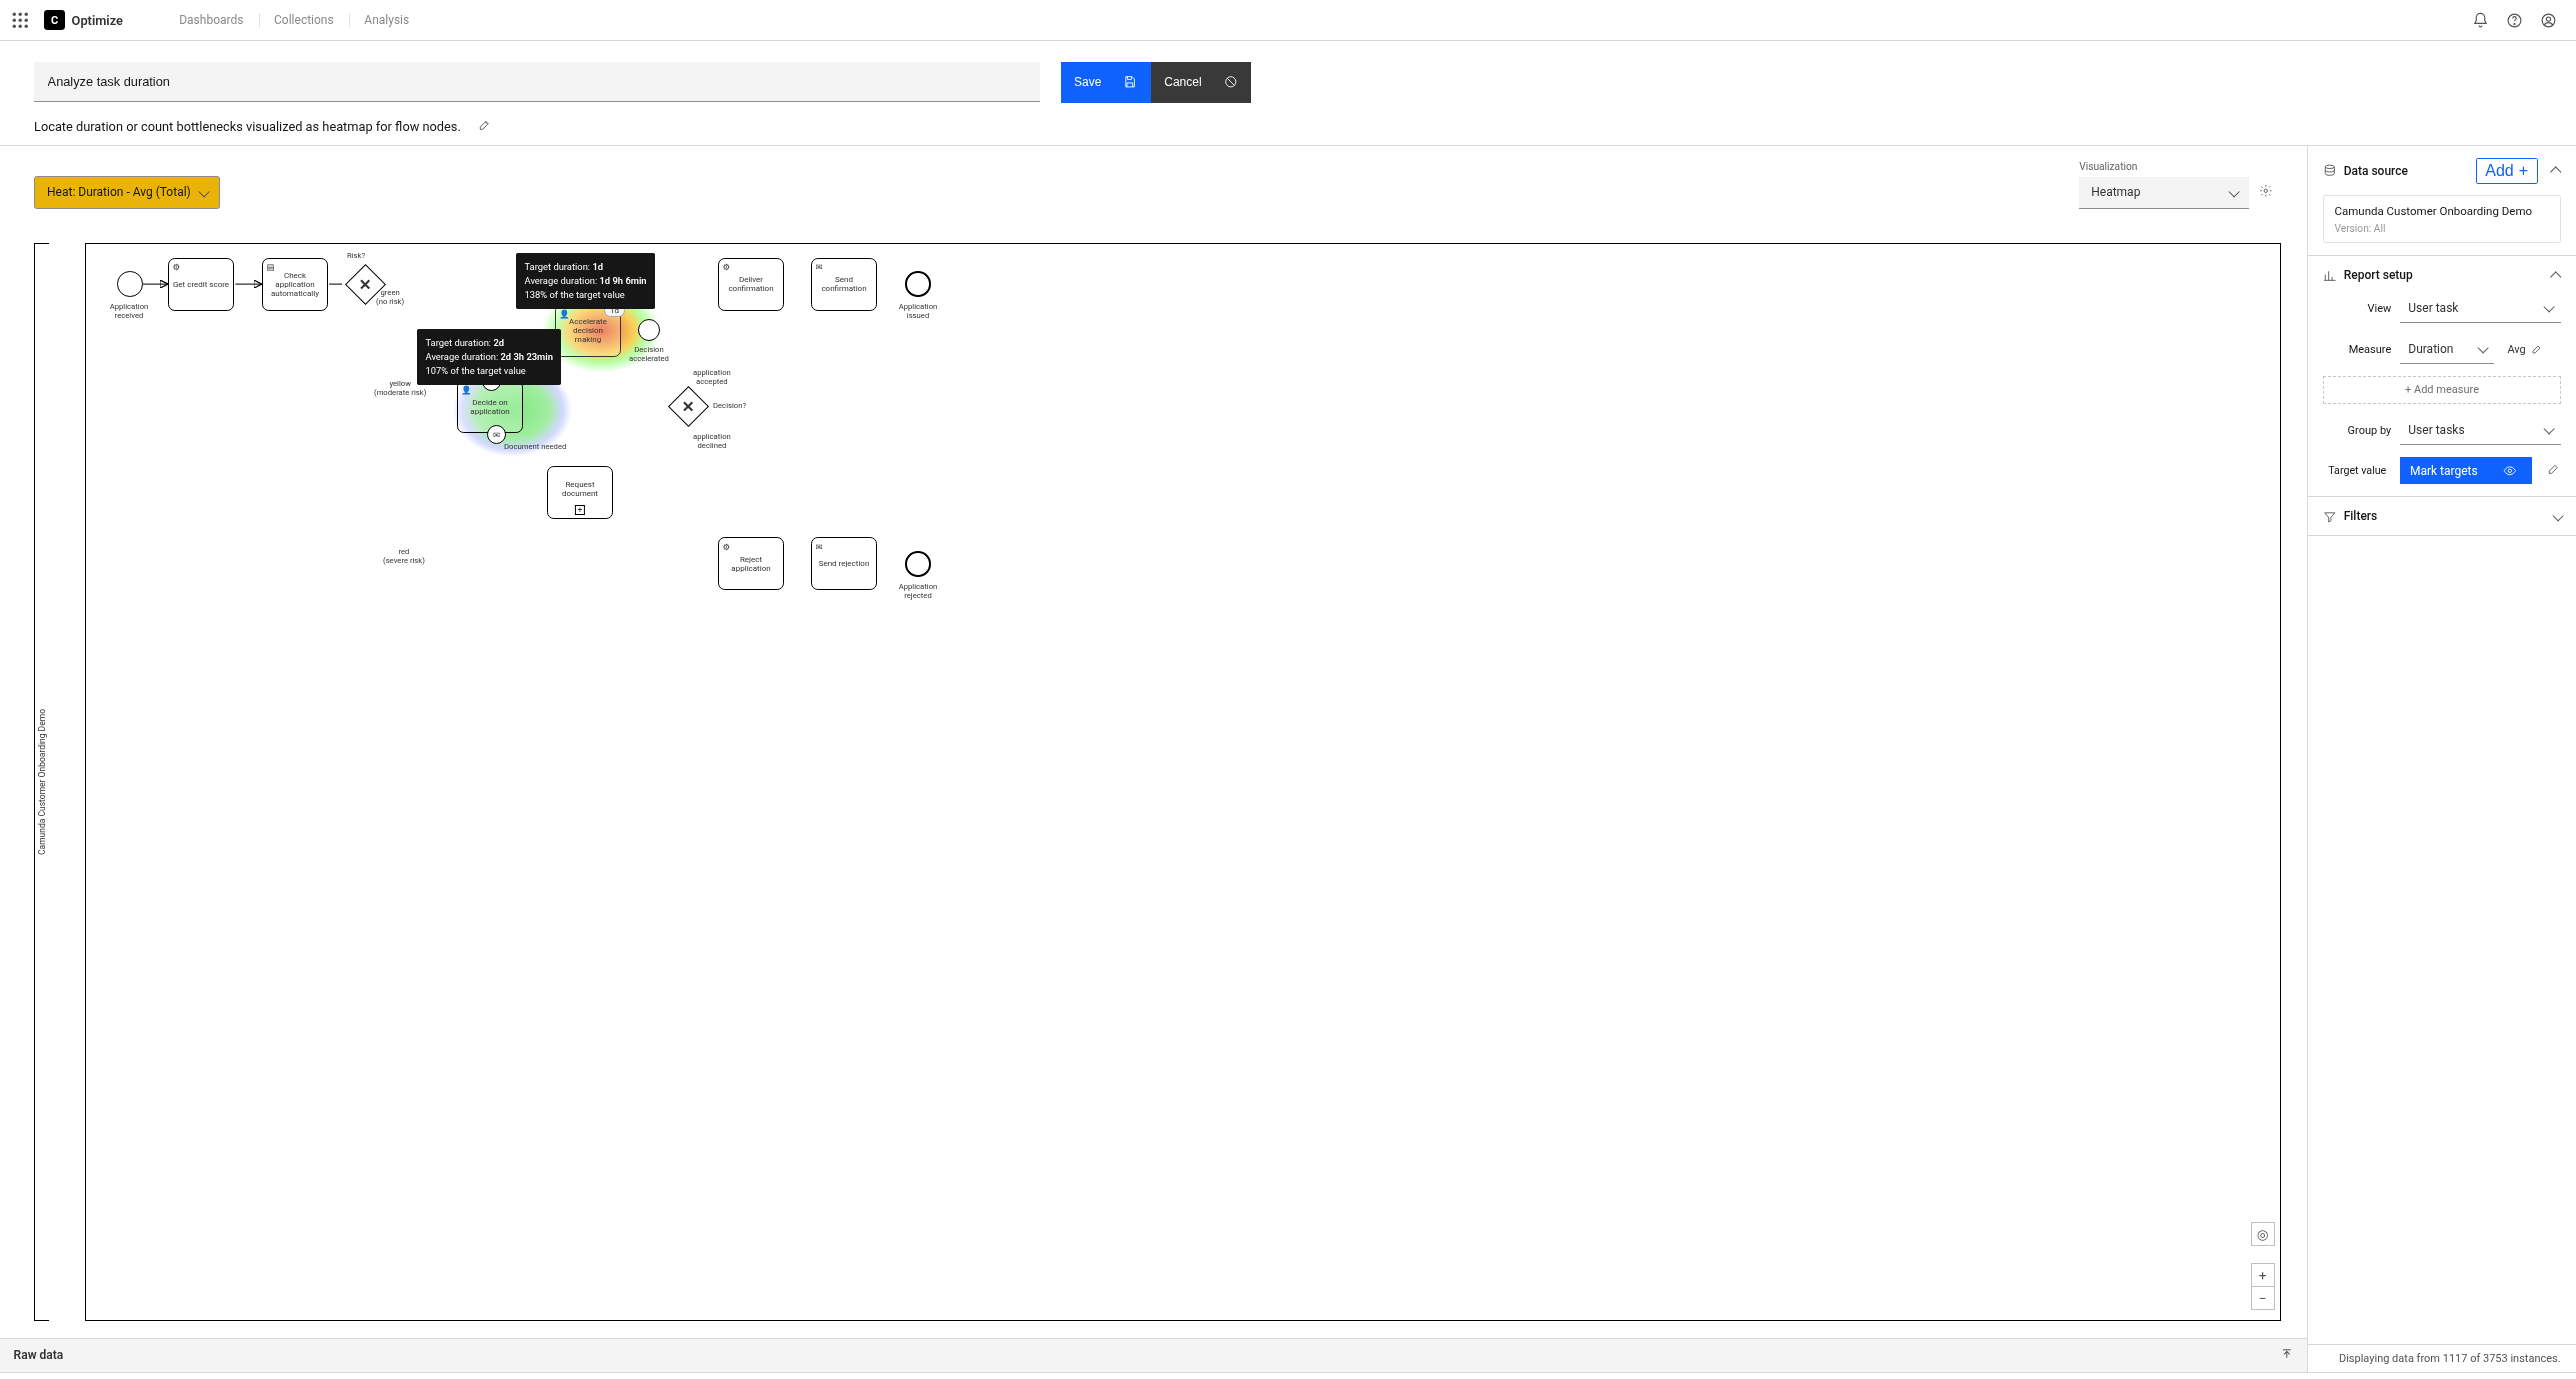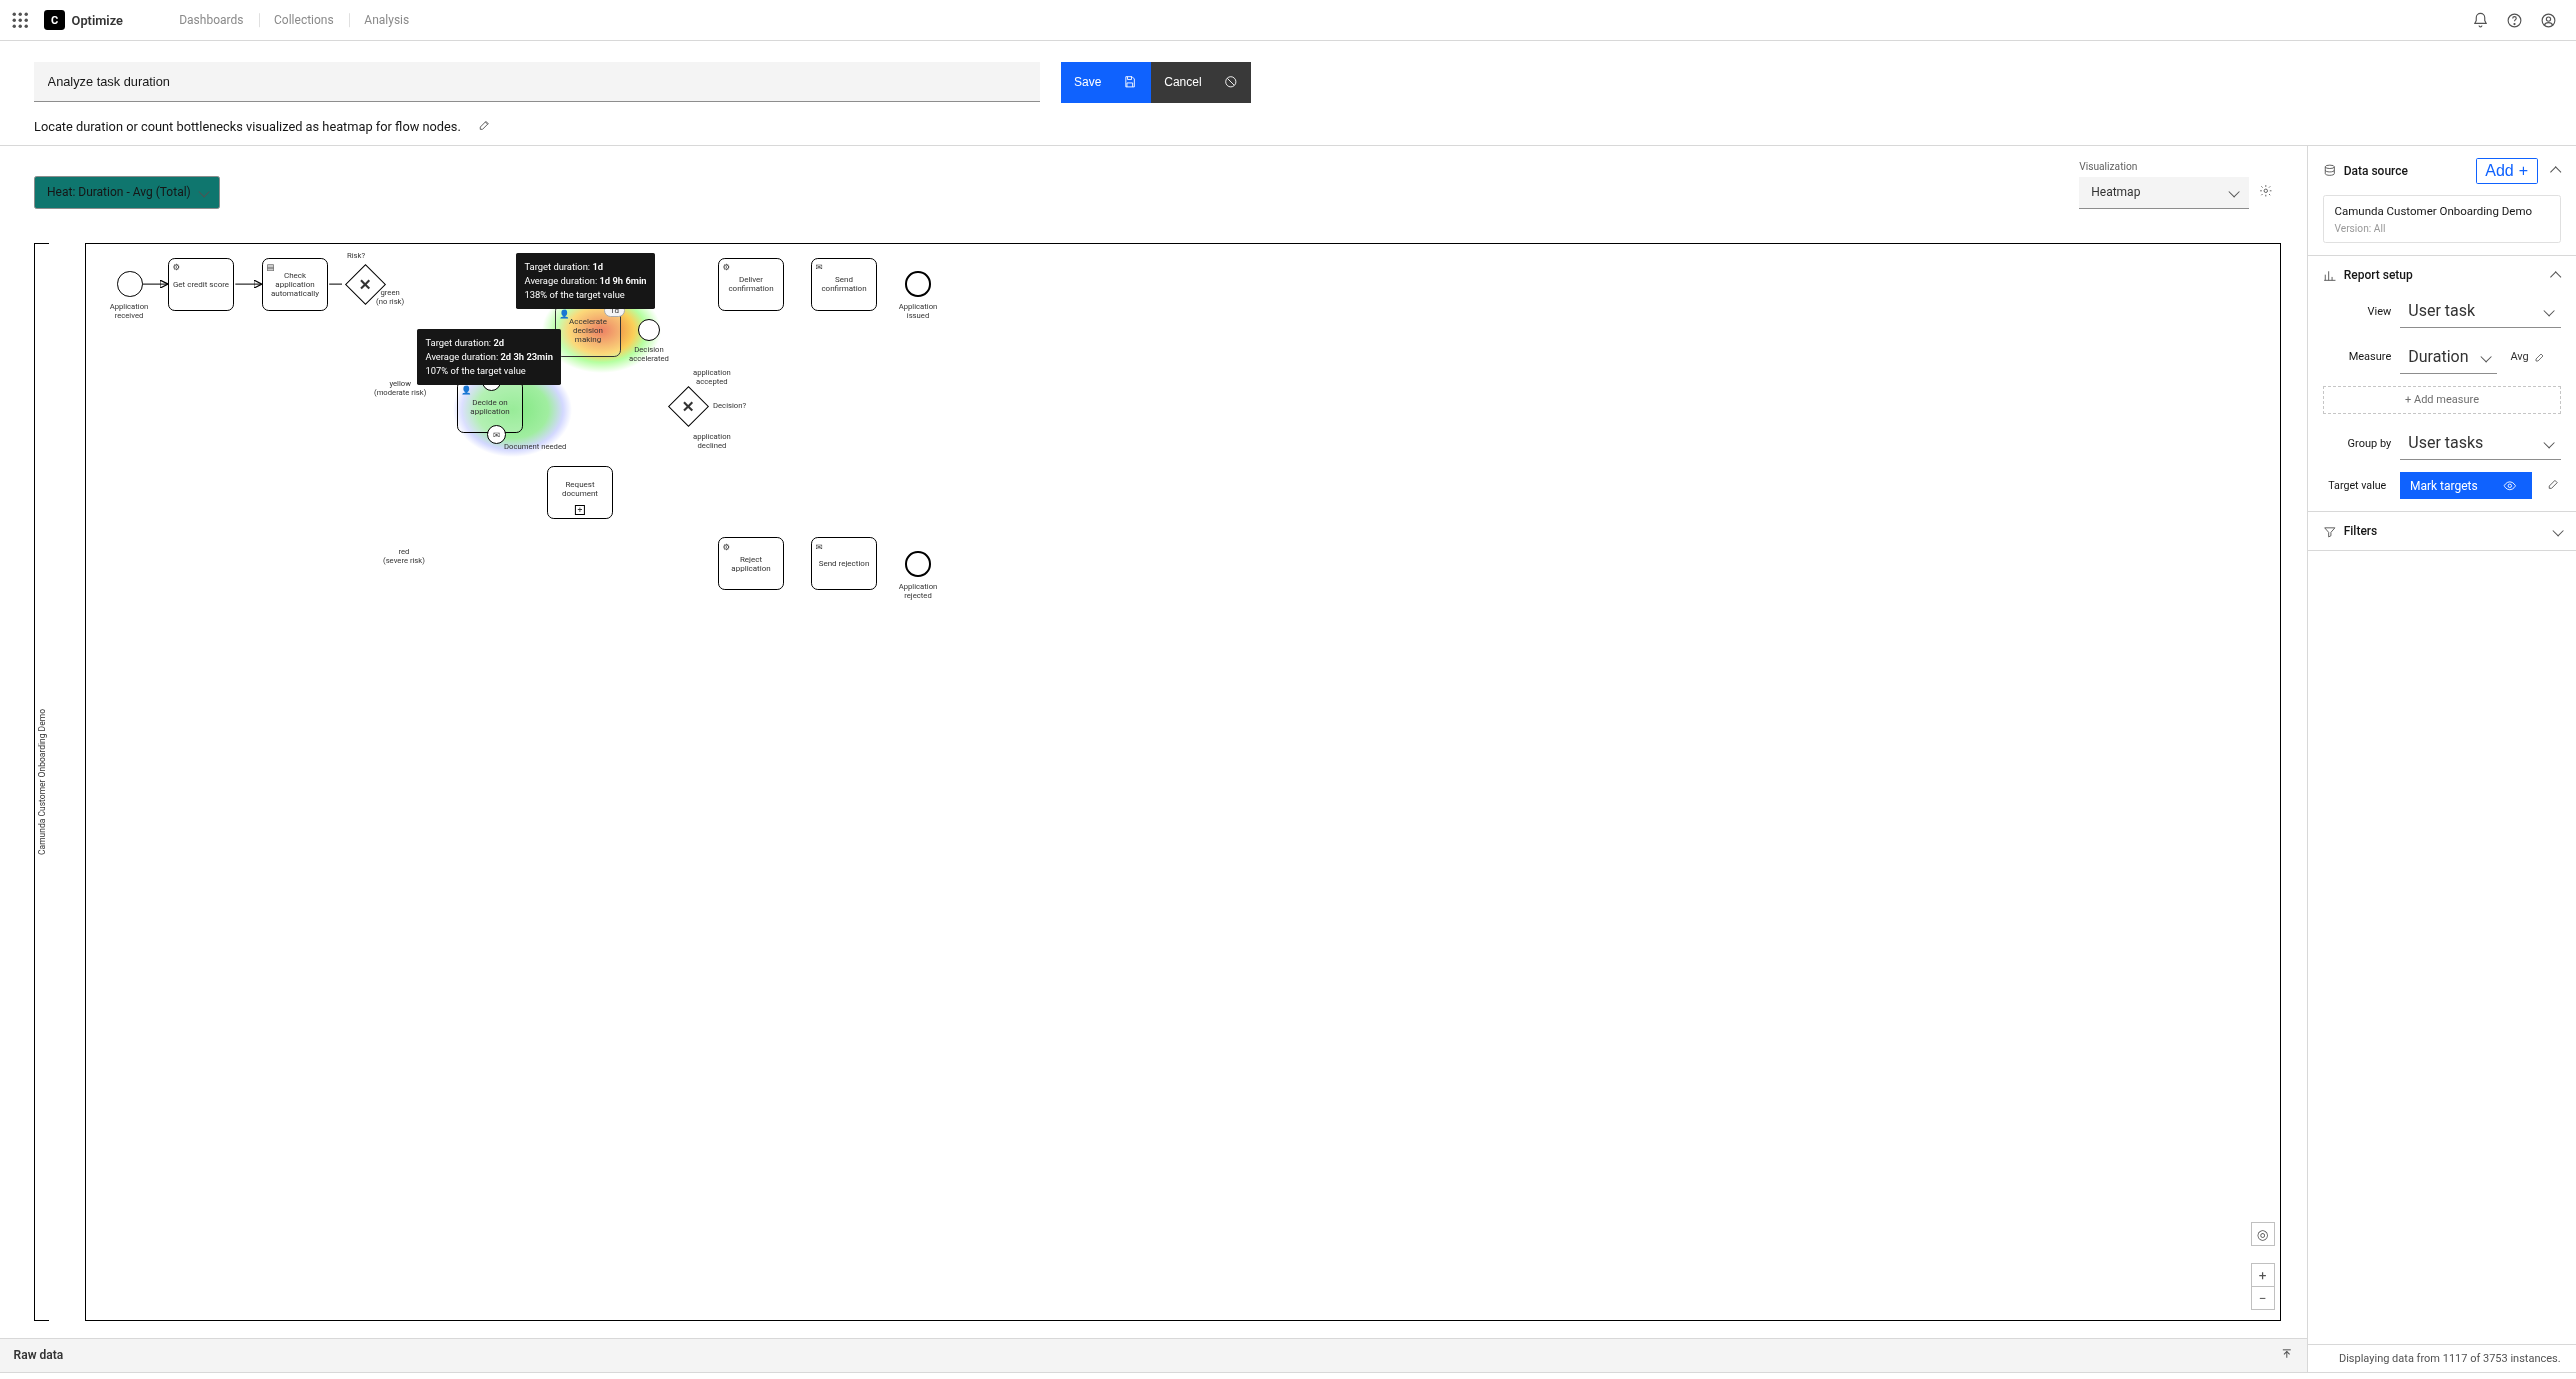--- a/index.html
+++ b/index.html
@@ -41,21 +41,21 @@
   .subhead-row3 { margin-top:8.5px; display:flex; align-items:center; justify-content:space-between; }
   .instances-note { font-size:11px; color:var(--muted2); }
   .update-toggle { display:flex; align-items:center; gap:10.2px; }
   .switch { width:31px; height:17px; background:#24a148; border-radius:852px; position:relative; cursor:pointer; }
   .switch .knob { width:13.6px; height:13.6px; background:#fff; border-radius:50%; position:absolute; top:1.7px; right:1.7px; display:flex; align-items:center; justify-content:center; font-size:6.8px; color:#24a148; }
 
   
   .body { display:flex; height:calc(100vh - 41px - 111px); min-height:528px; border-bottom:0.9px solid var(--border); }
   .canvas-area { flex:1; position:relative; display:flex; flex-direction:column; overflow:hidden;}
   .toolbar-row { display:flex; align-items:flex-end; padding:15.3px 34px 6.8px; gap:13.6px; }
-  .heat-dd { border:0.9px solid #8d8d8d; background:#0f766e; padding:8.5px 12px; border-radius:2.6px; display:flex; align-items:center; gap:8.5px; cursor:pointer; font-size:12px; color:#161616; }
+  .heat-dd { border:0.9px solid #8d8d8d; background:#eab308; padding:8.5px 12px; border-radius:2.6px; display:flex; align-items:center; gap:8.5px; cursor:pointer; font-size:12px; color:#161616; }
   .vis-group { display:flex; flex-direction:column; align-items:flex-start; gap:5.1px; margin-left:auto;}
   .vis-label { font-size:10.2px; color:var(--muted); }
   .vis-select { background:#f4f4f4; border:none; border-bottom:0.9px solid #8d8d8d; padding:8.5px 12px; width:170px; display:flex; align-items:center; justify-content:space-between; cursor:pointer; font-size:12px; }
   .gear { margin-left:3.4px; cursor:pointer; color:#525252; align-self:end; padding-bottom:8.5px;}
 
   .diagram-wrap { flex:1; position:relative; margin:8.5px 25.6px 17px 34px; }
   .pool { position:absolute; inset:19px 0 0 51px; border:1.3px solid #000; }
   .pool-label { position:absolute; left:0; top:19px; bottom:0; width:15.3px; border:1.3px solid #000; border-right:none; display:flex; align-items:center; justify-content:center;}
   .pool-label span { transform:rotate(-90deg); white-space:nowrap; font-size:8.5px; }
   .evt { position:absolute; width:25.6px; height:25.6px; border:1.5px solid #000; border-radius:50%; background:#fff; }
@@ -89,21 +89,21 @@
   .panel { border-bottom:0.9px solid var(--border); padding:12px 15.3px; }
   .panel-head { display:flex; align-items:center; gap:6.8px; font-size:12px; font-weight:500; color:#161616; }
   .panel-head .grow { flex:1; }
   .chev { cursor:pointer; color:#525252; }
   .add-btn { border:0.9px solid var(--blue); color:var(--blue); background:#fff; padding:3.4px 8.5px; font-size:16px; display:flex; align-items:center; gap:5.1px; cursor:pointer; border-radius:1.7px;}
   .ds-card { border:0.9px solid #e0e0e0; border-radius:2.6px; padding:8.5px 10.2px; margin-top:10.2px; }
   .ds-card .title { font-size:11.5px; color:#161616; line-height:1.35; }
   .ds-card .ver { font-size:10.2px; color:var(--muted2); margin-top:3.4px; }
   .form-row { display:flex; align-items:center; gap:8.5px; margin-top:12px; }
   .form-row label { width:68px; text-align:right; font-size:11px; color:#161616; }
-  .dd { flex:1; border-bottom:0.9px solid #8d8d8d; padding:6.8px 8.5px; display:flex; align-items:center; justify-content:space-between; cursor:pointer; font-size:16px; background:#fff;gap:12px; }
+  .dd { flex:1; border-bottom:0.9px solid #8d8d8d; padding:6.8px 8.5px; display:flex; align-items:center; justify-content:space-between; cursor:pointer; font-size:12px; background:#fff;gap:12px; }
   .agg-edit { display:flex; align-items:center; gap:5.1px; font-size:11px; margin-left:5.1px; cursor:pointer; }
   .add-measure { border:0.9px dashed #c6c6c6; color:#6f6f6f; text-align:center; padding:6.8px; margin-top:12px; cursor:pointer; font-size:11px; }
   .mark-btn { background:var(--blue); color:#fff; padding:6.8px 10.2px; display:flex; align-items:center; gap:25.6px; flex:1; cursor:pointer; font-size:12px; }
   .mark-edit { margin-left:6.8px; cursor:pointer; color:#525252; }
 
   .footer { padding:6.8px 15.3px; font-size:11px; color:#525252; text-align:right; border-top:0.9px solid var(--border);}
   .chevdown::after{content:"";display:inline-block;width:6.8px;height:6.8px;border-right:1.3px solid #525252;border-bottom:1.3px solid #525252;transform:rotate(45deg) translateY(-1.7px);}
   .chevup::after{content:"";display:inline-block;width:6.8px;height:6.8px;border-right:1.3px solid #525252;border-bottom:1.3px solid #525252;transform:rotate(-135deg) translateY(-1.7px);}
 
   

